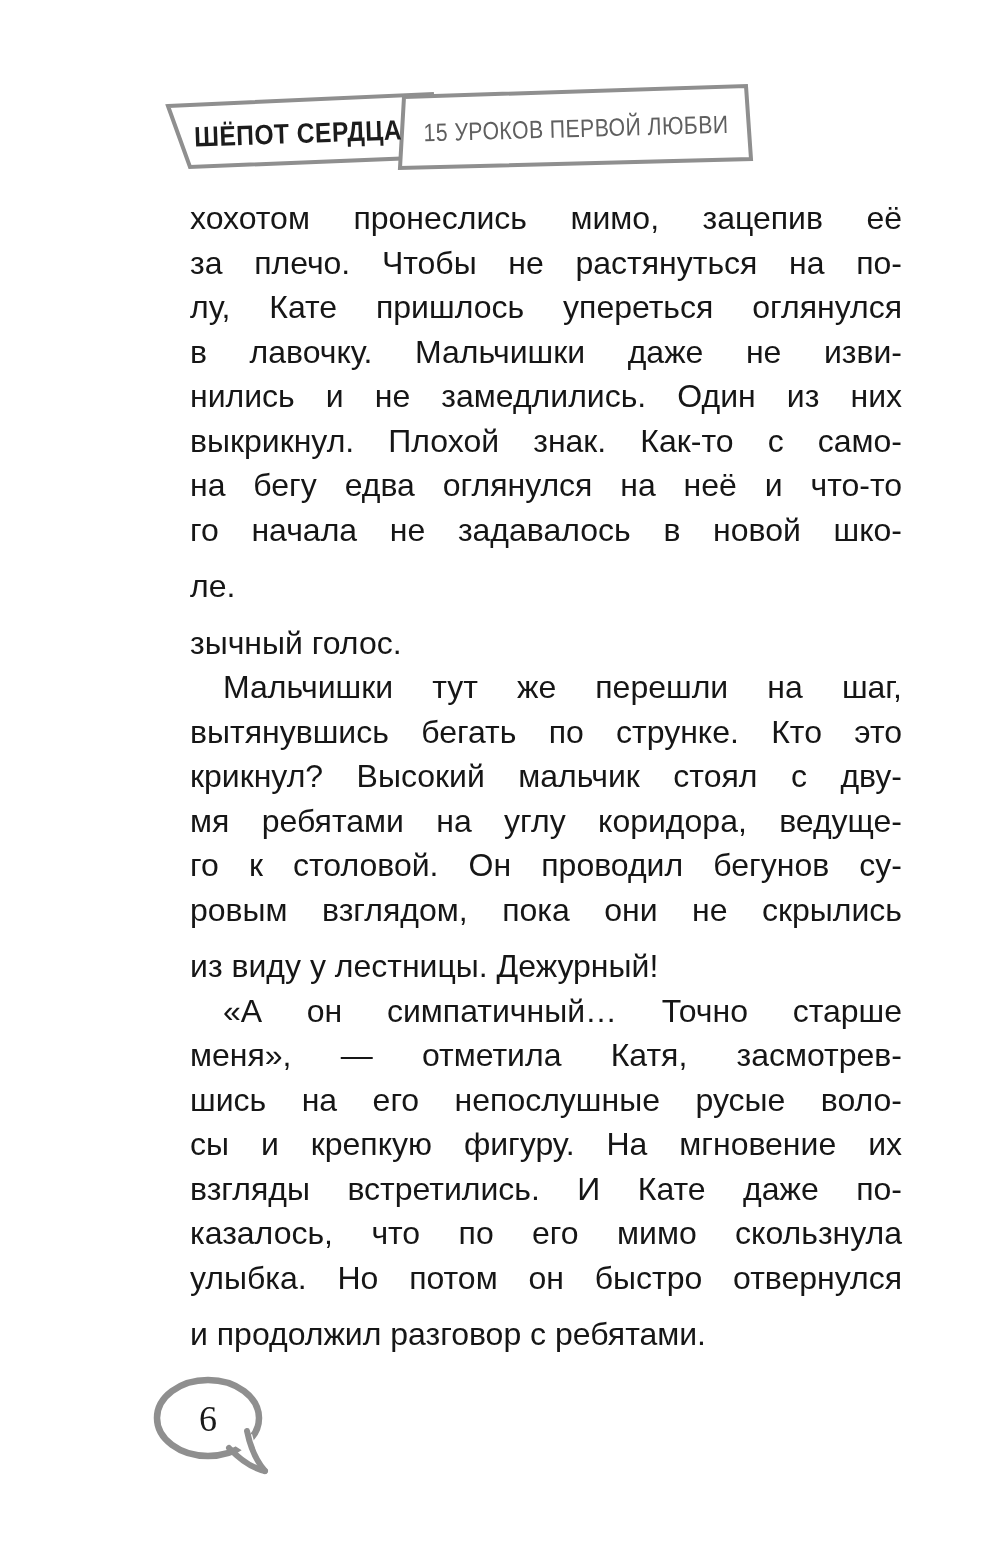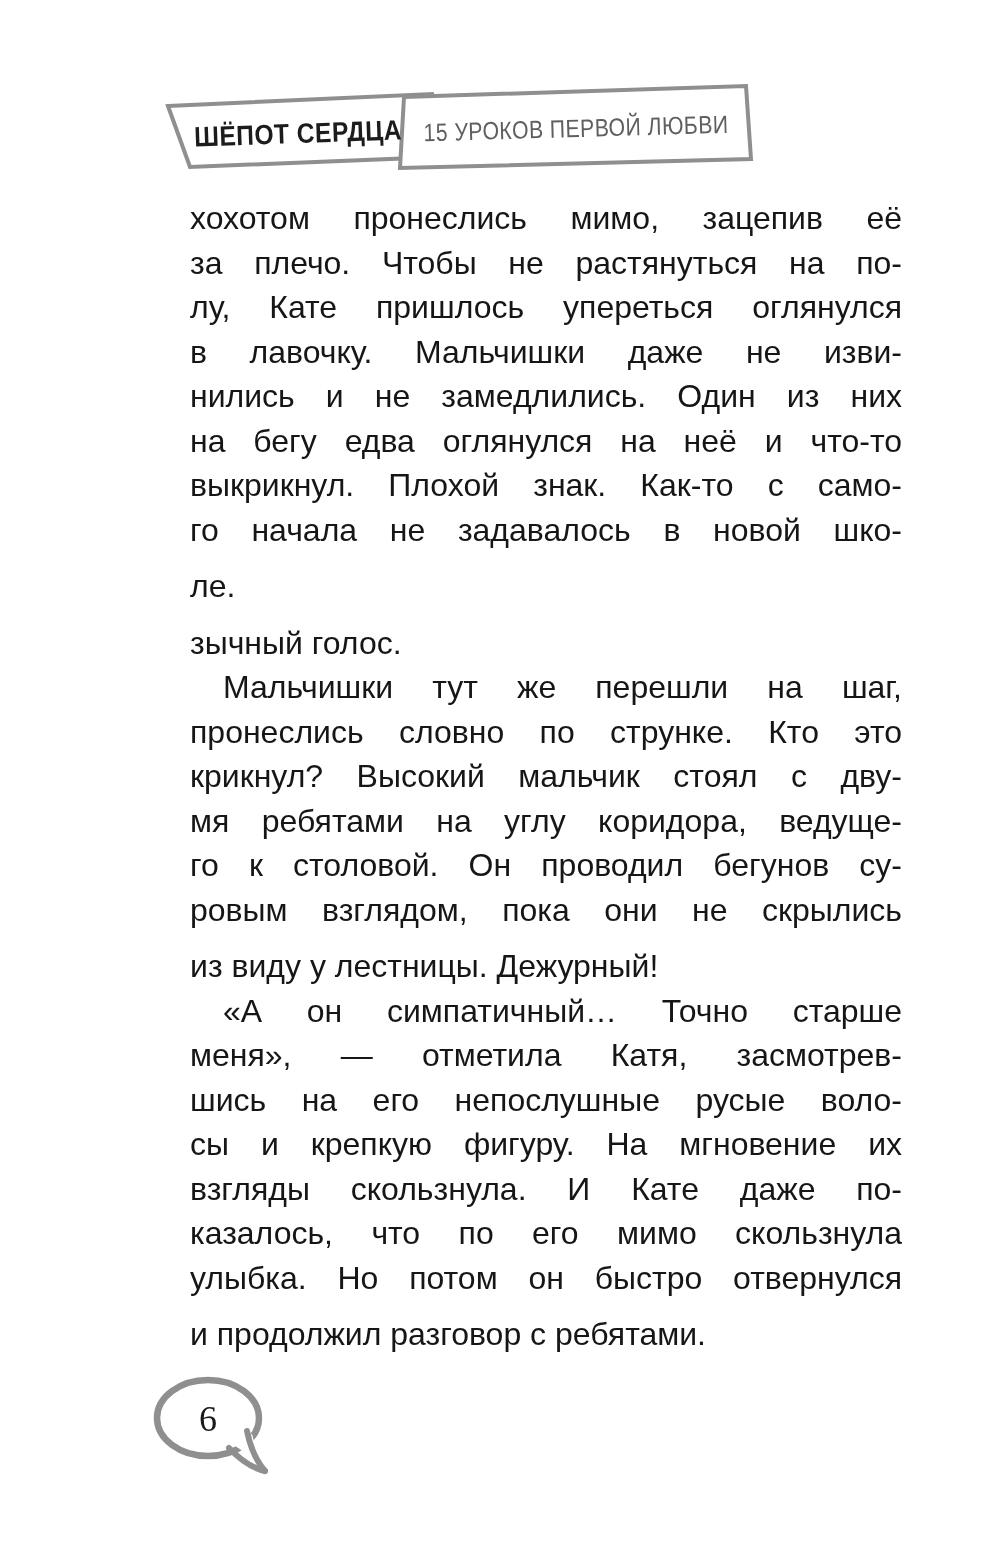--- a/index.html
+++ b/index.html
@@ -78,43 +78,43 @@
   <div class="series-title">ШЁПОТ СЕРДЦА</div>
   <div class="book-title">15 УРОКОВ ПЕРВОЙ ЛЮБВИ</div>
 
   <div class="body-text">
       <div>
         <div class="line">хохотом пронеслись мимо, зацепив её</div>
         <div class="line">за плечо. Чтобы не растянуться на по-</div>
         <div class="line">лу, Кате пришлось упереться оглянулся</div>
         <div class="line">в лавочку. Мальчишки даже не изви-</div>
         <div class="line">нились и не замедлились. Один из них</div>
+        <div class="line">выкрикнул. Плохой знак. Как-то с само-</div>
         <div class="line">на бегу едва оглянулся на неё и что-то</div>
-        <div class="line">выкрикнул. Плохой знак. Как-то с само-</div>
         <div class="line">го начала не задавалось в новой шко-</div>
         <div class="line end">ле.</div>
       </div>
       <div>
         <div class="line end">зычный голос.</div>
       </div>
       <div>
         <div class="line indent">Мальчишки тут же перешли на шаг,</div>
-        <div class="line">пронеслись словно по струнке. Кто это</div>
+        <div class="line">вытянувшись бегать по струнке. Кто это</div>
         <div class="line">крикнул? Высокий мальчик стоял с дву-</div>
         <div class="line">мя ребятами на углу коридора, ведуще-</div>
         <div class="line">го к столовой. Он проводил бегунов су-</div>
         <div class="line">ровым взглядом, пока они не скрылись</div>
         <div class="line end">из виду у лестницы. Дежурный!</div>
       </div>
       <div>
         <div class="line indent">«А он симпатичный… Точно старше</div>
         <div class="line">меня», — отметила Катя, засмотрев-</div>
         <div class="line">шись на его непослушные русые воло-</div>
         <div class="line">сы и крепкую фигуру. На мгновение их</div>
-        <div class="line">взгляды скользнула. И Кате даже по-</div>
+        <div class="line">взгляды встретились. И Кате даже по-</div>
         <div class="line">казалось, что по его мимо скользнула</div>
         <div class="line">улыбка. Но потом он быстро отвернулся</div>
         <div class="line end">и продолжил разговор с ребятами.</div>
       </div>
     </div>
 
   <div class="page-number">6</div>
 
 </div>
 

